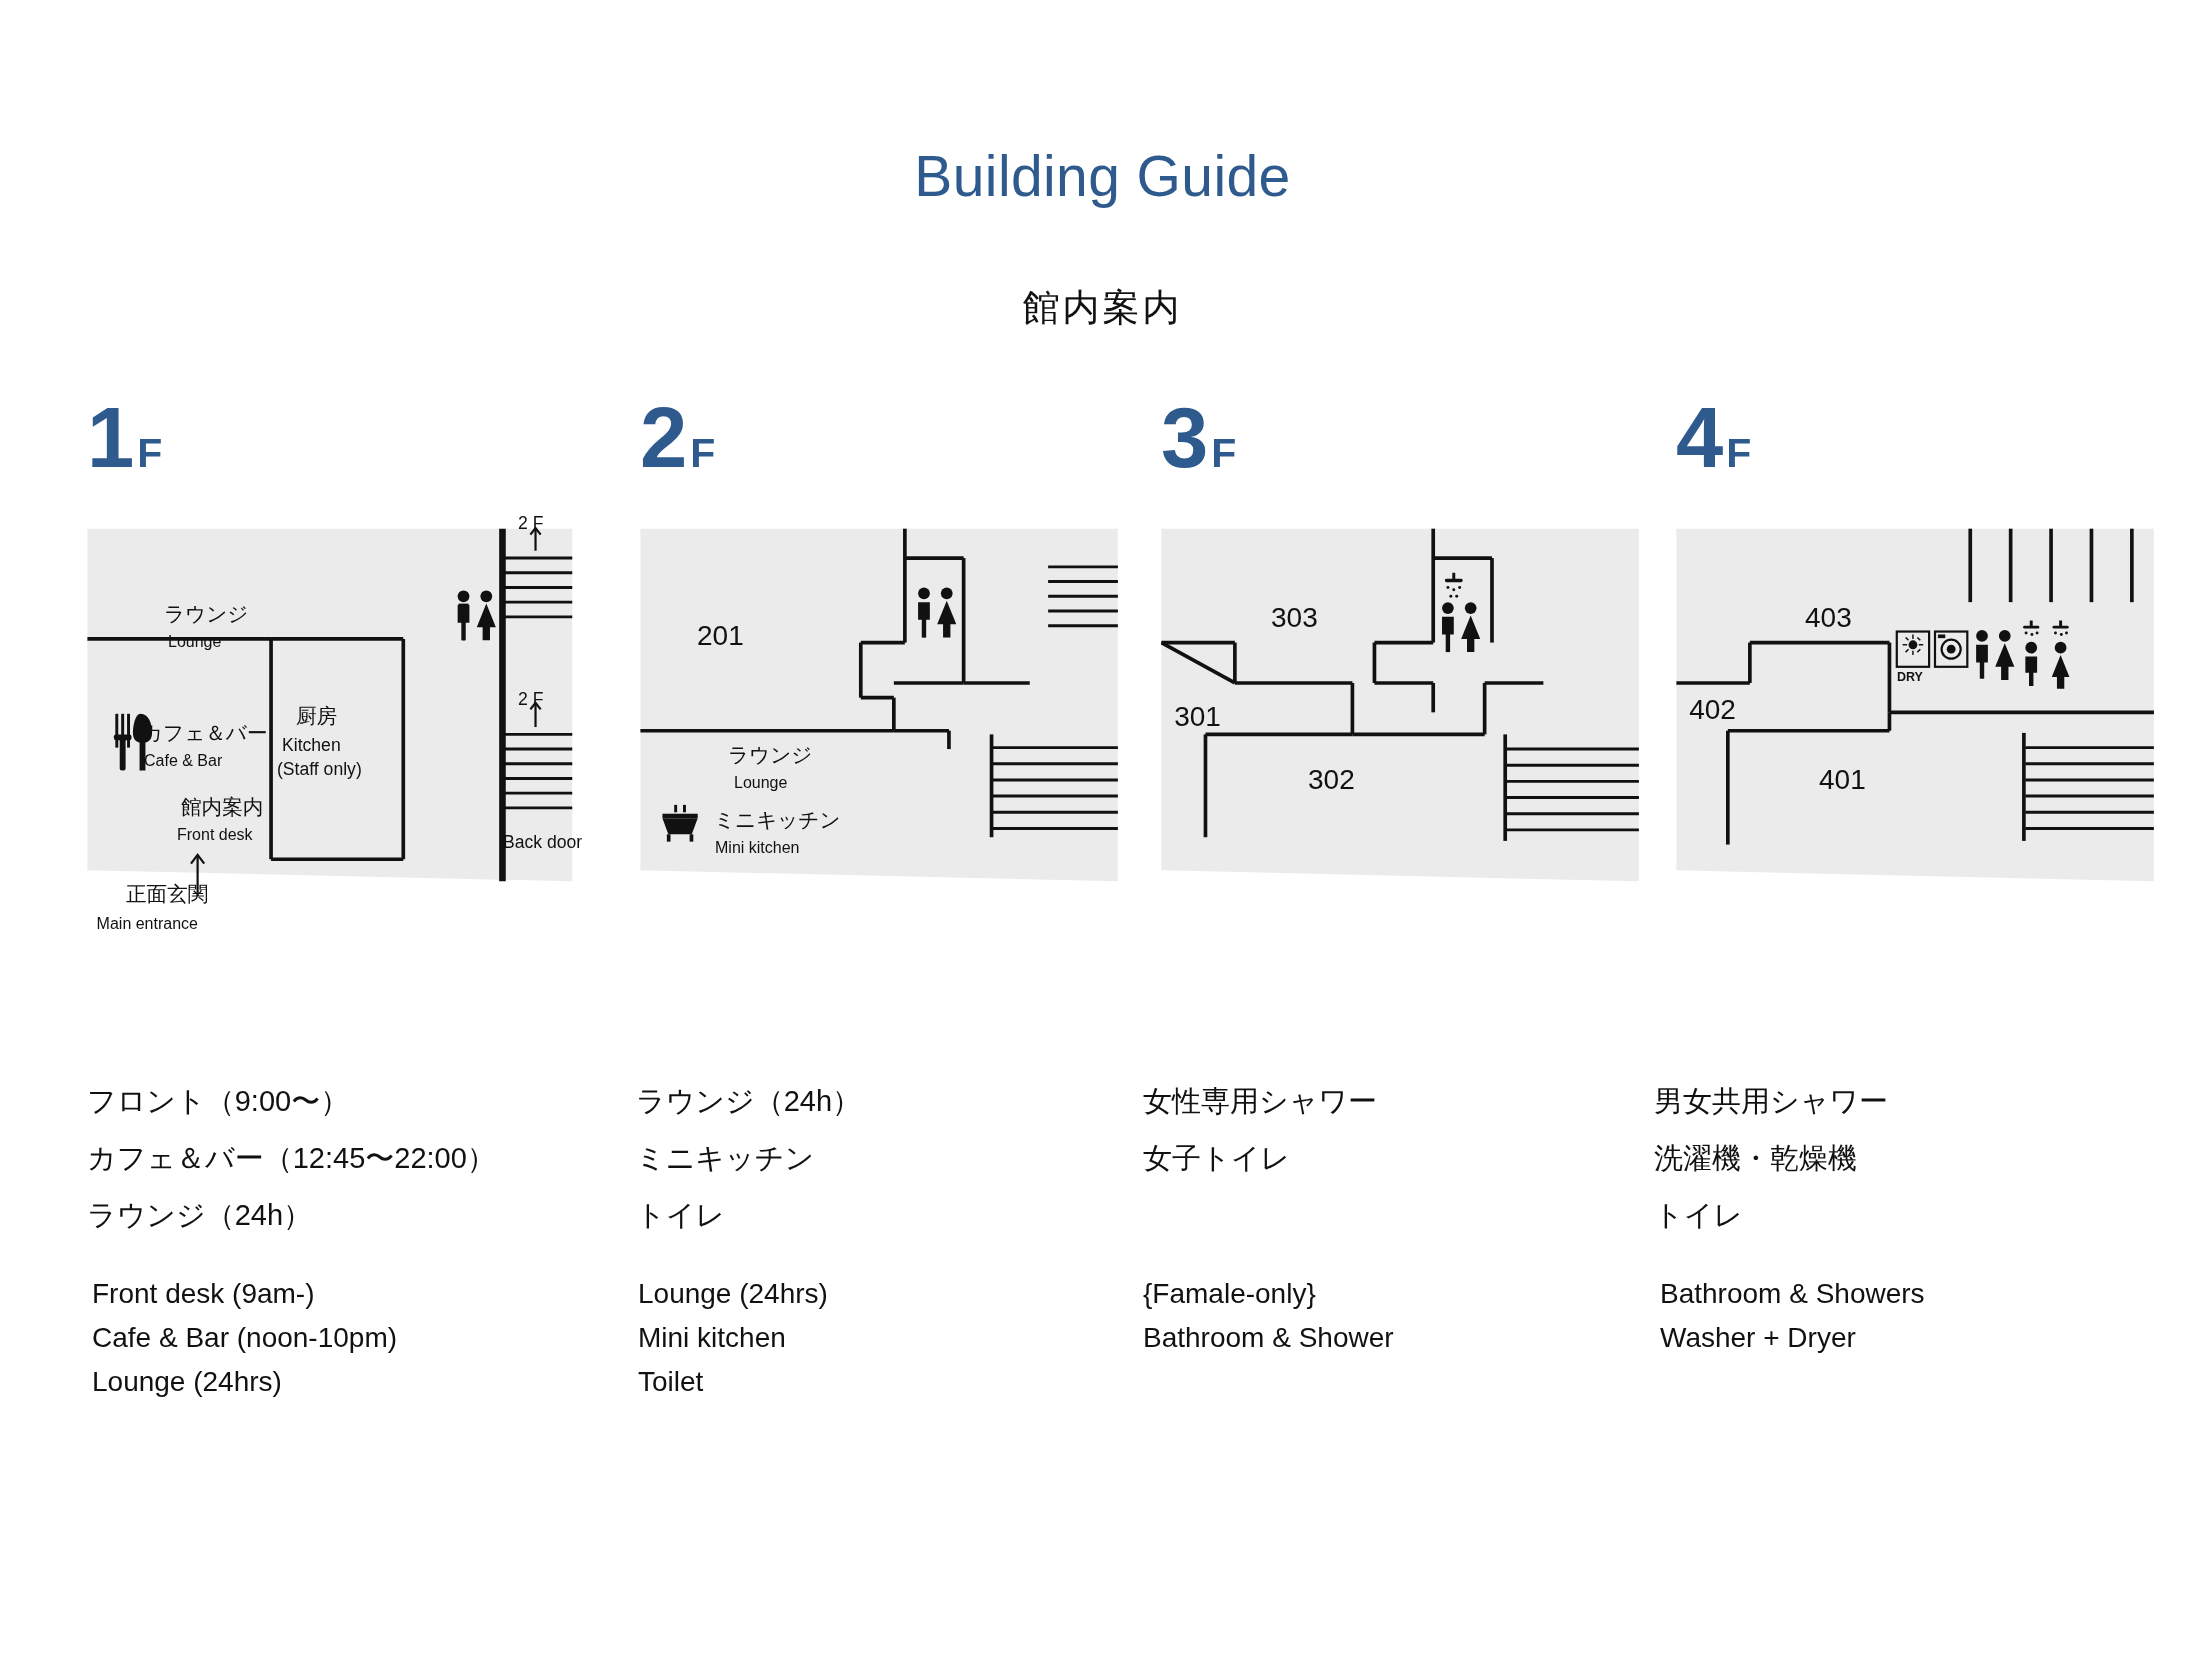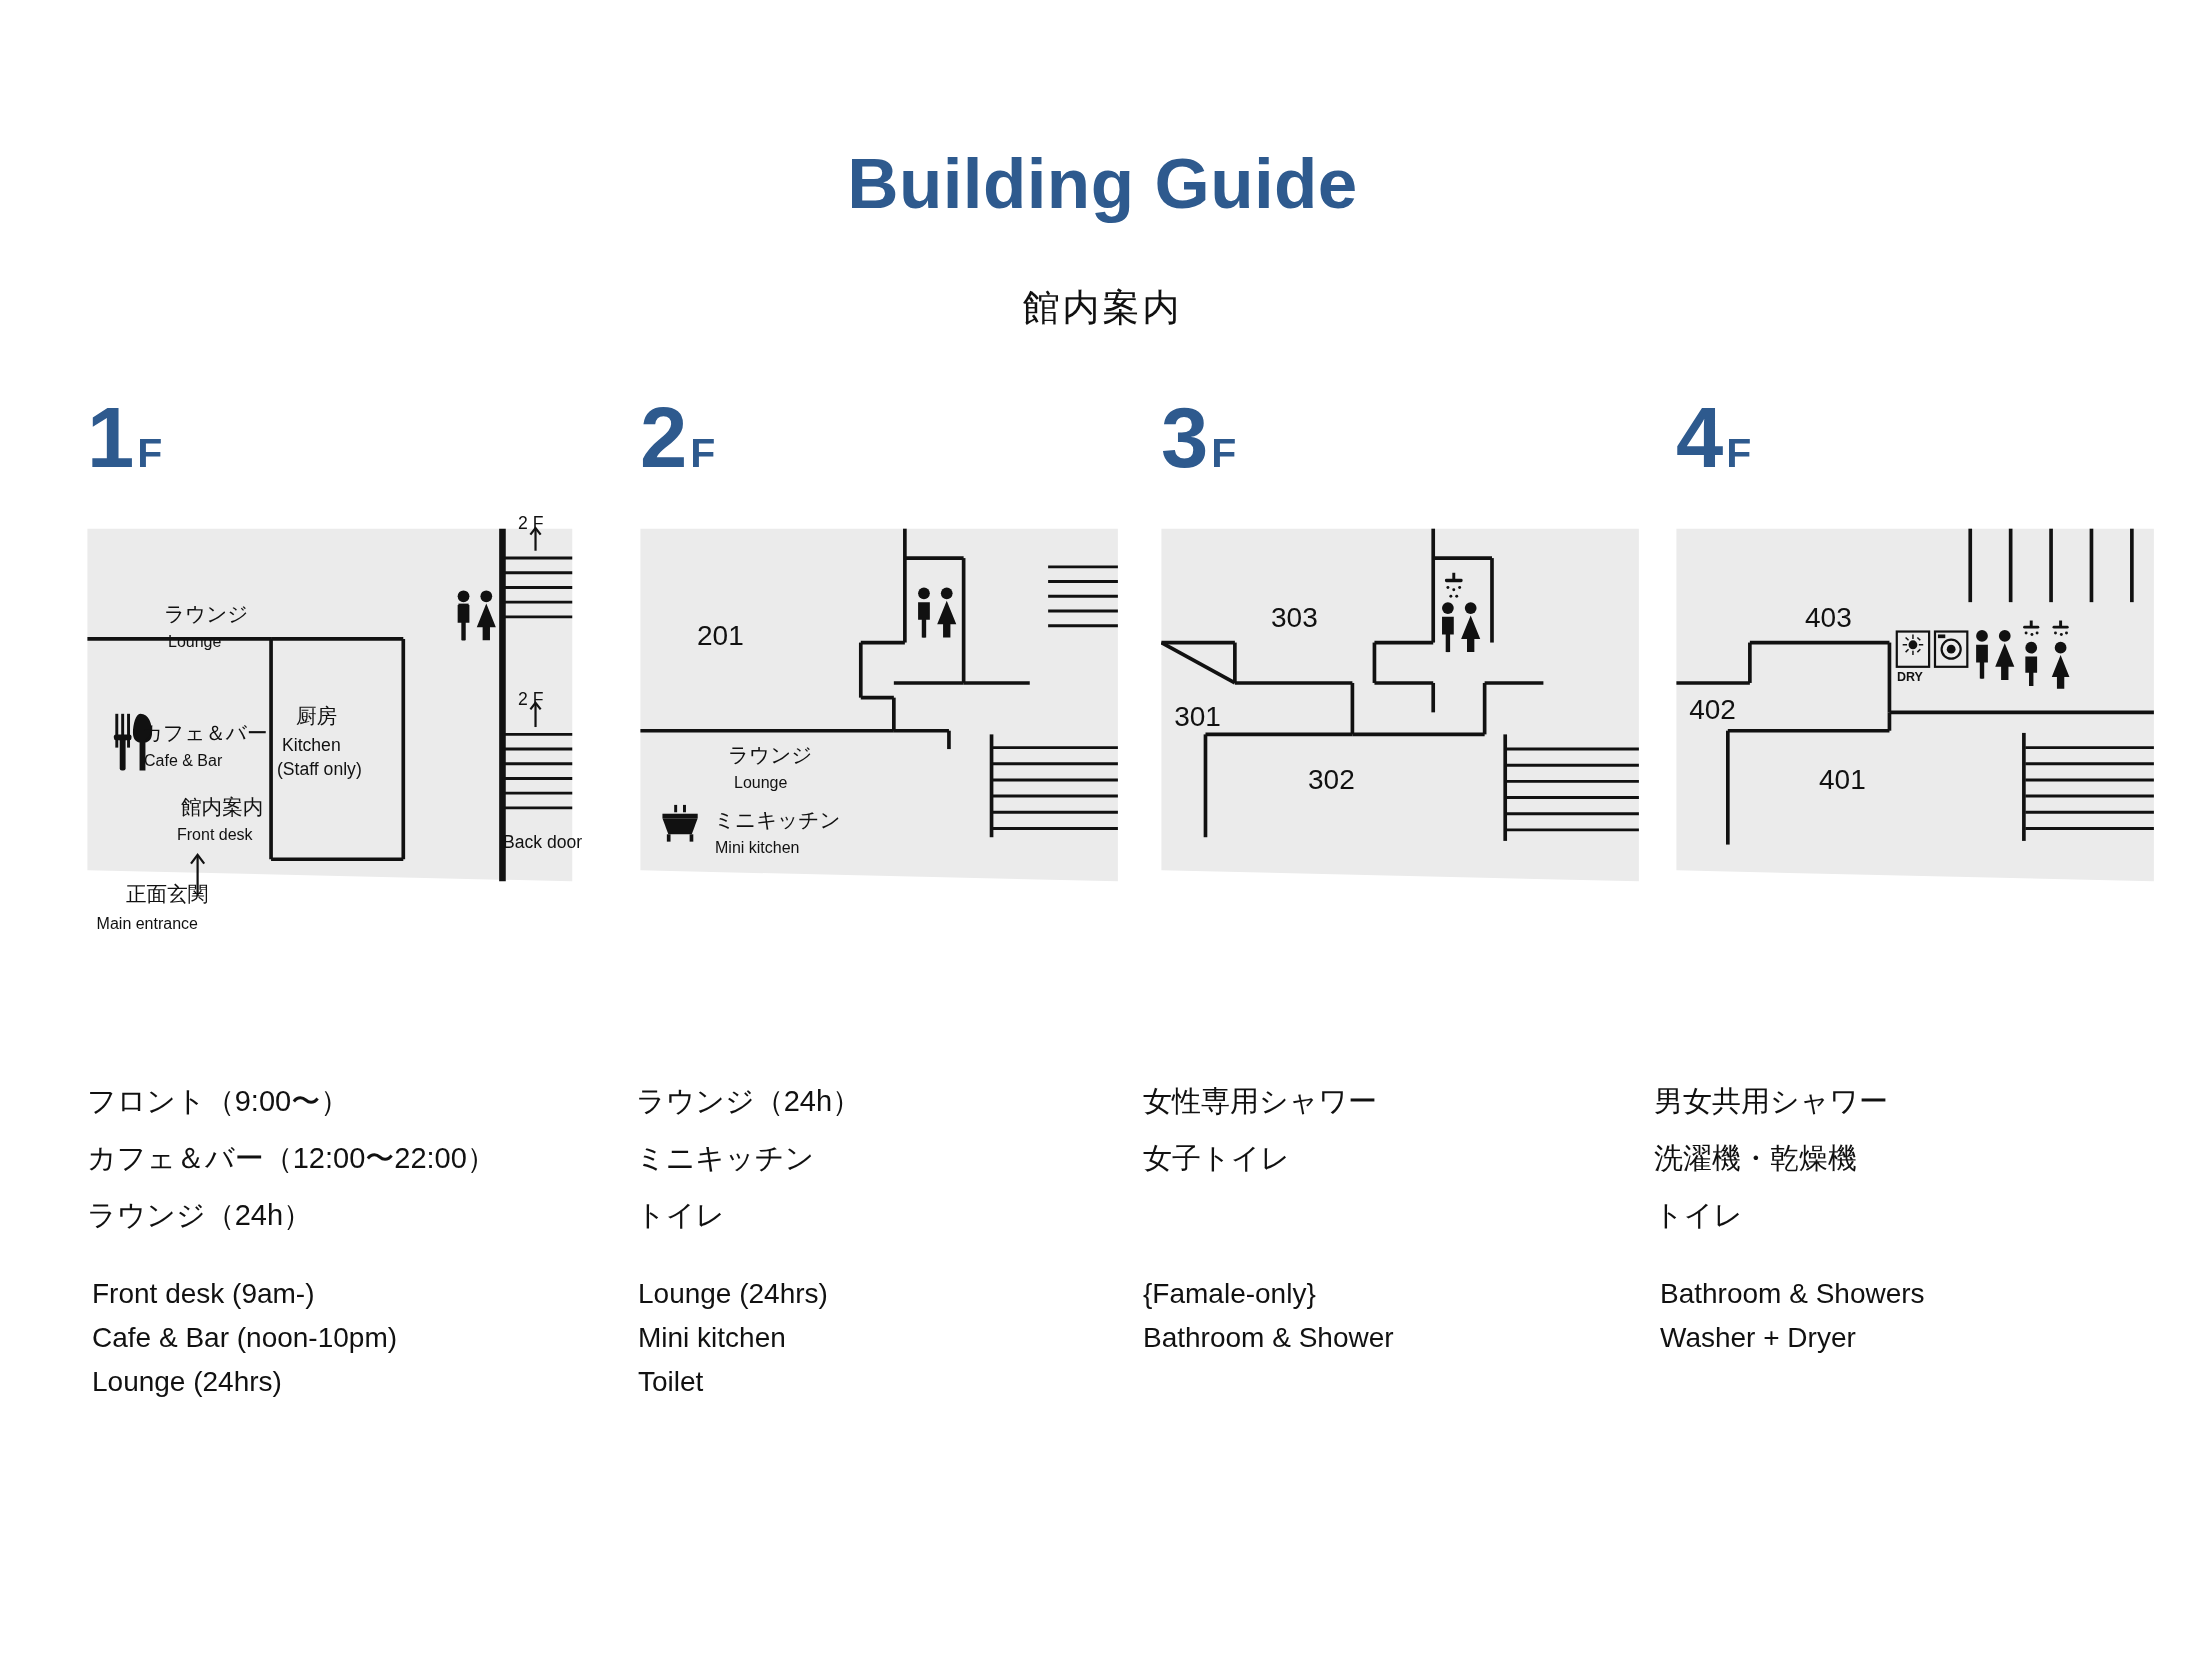--- a/index.html
+++ b/index.html
@@ -12,22 +12,22 @@
   #page {
     position: relative;
     width: 2205px; height: 1654px;
     overflow: hidden;
   }
   
   .title {
     position: absolute;
     top: 143px; left: 0; width: 2205px;
     text-align: center;
-    font-size: 71px;
-    font-weight: bold;
+    font-size: 57px;
+    font-weight: normal;
     color: #2e5a8e;
     letter-spacing: 0.4px;
   }
   .subtitle {
     position: absolute;
     top: 243px; left: 0; width: 2205px;
     text-align: center;
     font-size: 37px;
     color: #111111;
     letter-spacing: 2.9px;
@@ -414,21 +414,21 @@
       </svg>
       <div class="roomnum maplabel" style="left:129px; top:92px;">403</div>
       <div class="roomnum maplabel" style="left:13.2px; top:184px;">402</div>
       <div class="roomnum maplabel" style="left:143px; top:254px;">401</div>
       <div class="maplabel" style="left:221px; top:151px; font-size:12.5px; font-weight:bold;">DRY</div>
     </div>
   </div>
 
   <div class="jp-list jp-0">
     <div>フロント（9:00〜）</div>
-    <div>カフェ＆バー（12:00〜22:00）</div>
+    <div>カフェ＆バー（12:45〜22:00）</div>
     <div>ラウンジ（24h）</div>
   </div>
   <div class="jp-list jp-1">
     <div>ラウンジ（24h）</div>
     <div>ミニキッチン</div>
     <div>トイレ</div>
   </div>
   <div class="jp-list jp-2">
     <div>女性専用シャワー</div>
     <div>女子トイレ</div>

